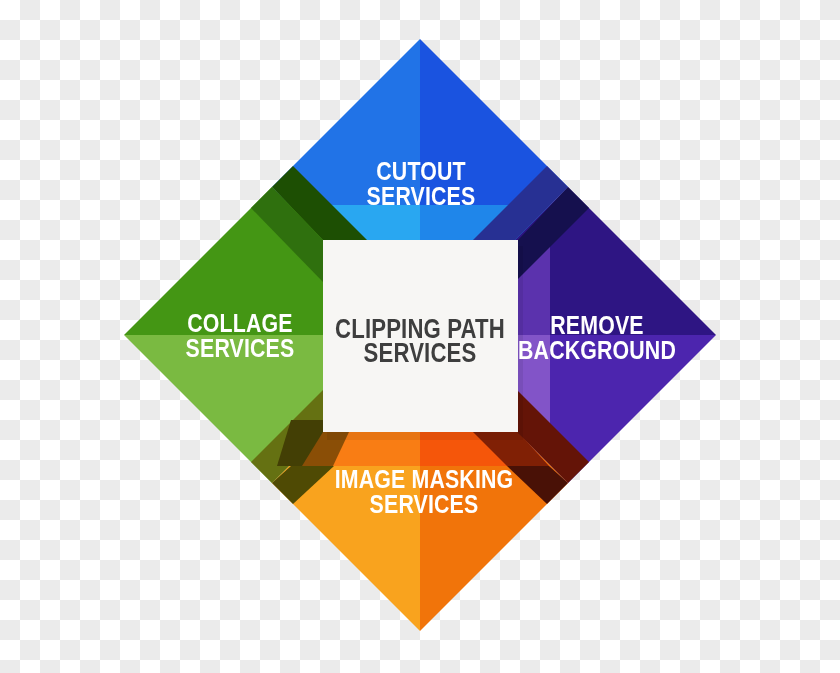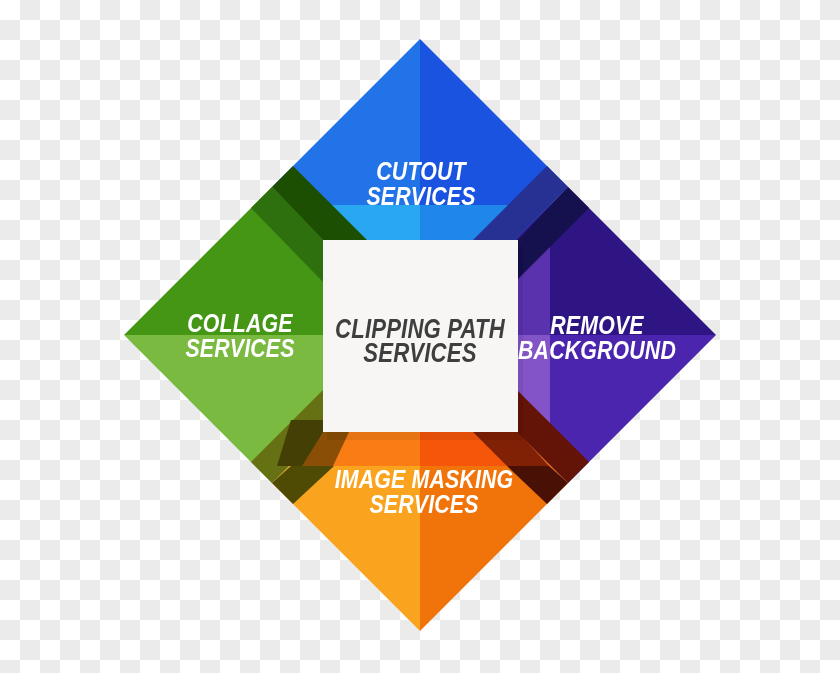--- a/index.html
+++ b/index.html
@@ -5,21 +5,20 @@
   html,body{margin:0;padding:0;}
   body{
     width:840px;height:673px;overflow:hidden;
     font-family:"Liberation Sans", sans-serif;
   }
   .stage{
     position:relative;width:840px;height:673px;
     background-color:#ffffff;
     background-image:conic-gradient(#ebebeb 25%, transparent 0 50%, #ebebeb 0 75%, transparent 0);
     background-size:40px 40px;
-    font-style:italic;
   }
   svg.diagram{position:absolute;left:0;top:0;}
   .label{
     position:absolute;
     text-align:center;
     font-weight:700;
     font-size:26px;
     line-height:25px;
     color:#ffffff;
     white-space:nowrap;

